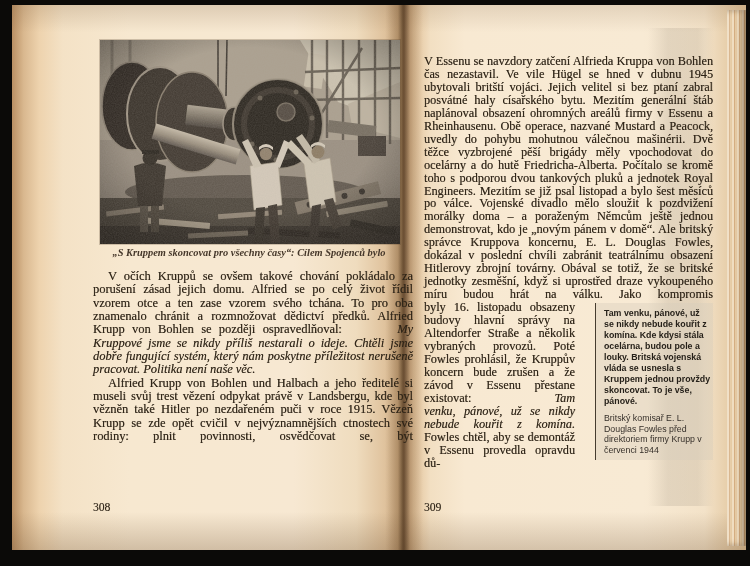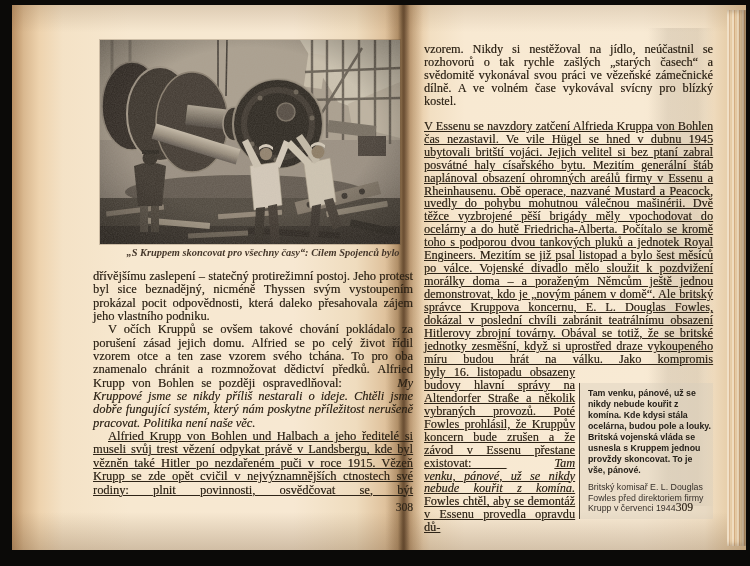--- a/index.html
+++ b/index.html
@@ -35,56 +35,56 @@
   .scanband{
     position:absolute;left:648px;top:28px;width:66px;height:478px;
     background:linear-gradient(90deg,rgba(125,115,100,0),rgba(125,115,100,.16) 30%,rgba(125,115,100,.15) 75%,rgba(125,115,100,0));
   }
   
   .photo{position:absolute;left:100px;top:40px;width:300px;height:204px;margin:0;
     box-shadow:0 0 0 1px rgba(80,60,40,.25);}
   .photo svg{display:block;width:100%;height:100%;}
   
   .caption{
-    position:absolute;left:100px;top:247px;width:326px;text-align:center;
+    position:absolute;left:86px;top:247px;width:326px;text-align:center;
     font-style:italic;font-weight:700;font-size:10.4px;line-height:11.8px;color:#45372a;
   }
   
   .body-left{
     position:absolute;left:93px;top:270px;width:320px;
     font-size:12.4px;line-height:13.35px;text-align:justify;color:#2e2417;
     text-shadow:.3px 0 0 rgba(46,36,23,.5);
   }
   .body-left p{margin:0;}
   .indent{text-indent:15px;}
-  .just-last{text-align-last:justify;text-decoration:underline;}
+  .just-last{text-align-last:justify;}
   
   .body-right{
     position:absolute;left:424px;top:43px;width:289px;
     font-size:12.2px;line-height:12.95px;text-align:justify;color:#2e2417;
     text-shadow:.3px 0 0 rgba(46,36,23,.5);
   }
   .body-right p{margin:0;}
   .sectgap{margin-top:12px !important;}
-  .wrap-row{display:flex;gap:4px;align-items:center;}
+  .wrap-row{display:flex;gap:20px;align-items:flex-start;}
   .narrow{width:151px;flex:0 0 151px;}
   
   .inset{
     flex:1;border-left:1.5px solid #463c2f;
     background:rgba(214,204,188,.40);
     padding:5px 2px 5px 8px;margin-top:2px;
     font-family:"Liberation Sans", sans-serif;text-align:left;text-shadow:none;
   }
   .inset .q{font-weight:700;font-size:8.8px;line-height:11px;color:#26211a;margin:0;}
   .inset .attr{font-size:8.8px;line-height:10.6px;color:#36302a;margin:6px 0 0 0;}
   
-  .pagenum{position:absolute;top:501px;font-size:11.5px;color:#33291c;text-align:right;
+  .pagenum{position:absolute;top:501px;font-size:11.5px;color:#33291c;text-align:left;
     text-shadow:.3px 0 0 rgba(46,36,23,.5);}
   .pagenum.pn-left{left:93px;width:320px;}
-  .pagenum.pn-right{left:404px;width:289px;}
+  .pagenum.pn-right{left:424px;width:289px;}
   em{font-style:italic;margin-left:48px;}
 </style>
 </head>
 <body>
 
 <div class="scene">
 
   <div class="page page-left"></div>
   <div class="page page-right"></div>
   <div class="gutter"></div>
@@ -214,28 +214,26 @@
       <rect width="300" height="204" fill="url(#vign)"></rect>
       <rect width="300" height="204" filter="url(#grain)"></rect>
     </svg>
   </figure>
 
   <div class="caption">
     <div>„S Kruppem skoncovat pro všechny časy“: Cílem Spojenců bylo</div>
   </div>
 
   <div class="body-left">
-    <p>dřívějšímu zaslepení – statečný protirežimní postoj. Jeho protest byl sice beznadějný, nicméně Thyssen svým vystoupením prokázal pocit odpovědnosti, která daleko přesahovala zájem jeho vlastního podniku.</p>
     <p class="indent"><span>V očích Kruppů se ovšem takové chování pokládalo za porušení zásad jejich domu. Alfried se po celý život řídil vzorem otce a ten zase vzorem svého tchána. To pro oba znamenalo chránit a rozmnožovat dědictví předků. Alfried Krupp von Bohlen se později ospravedlňoval: </span><em>My Kruppové jsme se nikdy příliš nestarali o ideje. Chtěli jsme dobře fungující systém, který nám poskytne příležitost nerušeně pracovat. Politika není naše věc.</em></p>
     <p class="indent just-last">Alfried Krupp von Bohlen und Halbach a jeho ředitelé si museli svůj trest vězení odpykat právě v Landsbergu, kde byl vězněn také Hitler po nezdařeném puči v roce 1915. Vězeň Krupp se zde opět cvičil v nejvýznamnějších ctnostech své rodiny: plnit povinnosti, osvědčovat se, být</p>
   </div>
   <div class="pagenum pn-left">308</div>
 
   <div class="body-right">
-    <p>vzorem. Nikdy si nestěžoval na jídlo, neúčastnil se rozhovorů o tak rychle zašlých „starých časech“ a svědomitě vykonával svou práci ve vězeňské zámečnické dílně. A ve volném čase vykovával svícny pro blízký kostel.</p>
     <p class="sectgap just-last">V Essenu se navzdory zatčení Alfrieda Kruppa von Bohlen čas nezastavil. Ve vile Hügel se hned v dubnu 1945 ubytovali britští vojáci. Jejich velitel si bez ptaní zabral posvátné haly císařského bytu. Mezitím generální štáb naplánoval obsazení ohromných areálů firmy v Essenu a Rheinhausenu. Obě operace, nazvané Mustard a Peacock, uvedly do pohybu mohutnou válečnou mašinérii. Dvě těžce vyzbrojené pěší brigády měly vpochodovat do ocelárny a do hutě Friedricha-Alberta. Počítalo se kromě toho s podporou dvou tankových pluků a jednotek Royal Engineers. Mezitím se již psal listopad a bylo šest měsíců po válce. Vojenské divadlo mělo sloužit k pozdvižení morálky doma – a poraženým Němcům ještě jednou demonstrovat, kdo je „novým pánem v domě“. Ale britský správce Kruppova koncernu, E. L. Douglas Fowles, dokázal v poslední chvíli zabránit teatrálnímu obsazení Hitlerovy zbrojní továrny. Obával se totiž, že se britské jednotky zesměšní, když si uprostřed draze vykoupeného míru budou hrát na válku. Jako kompromis</p>
     <div class="wrap-row">
       <p class="narrow just-last"><span>byly 16. listopadu obsazeny budovy hlavní správy na Altendorfer Straße a několik vybraných provozů. Poté Fowles prohlásil, že Kruppův koncern bude zrušen a že závod v Essenu přestane existovat: </span><em>Tam venku, pánové, už se nikdy nebude kouřit z komína.</em><span> Fowles chtěl, aby se demontáž v Essenu provedla opravdu dů-</span></p>
       <aside class="inset">
         <p class="q">Tam venku, pánové, už se nikdy nebude kouřit z komína. Kde kdysi stála ocelárna, budou pole a louky. Britská vojenská vláda se usnesla s Kruppem jednou provždy skoncovat. To je vše, pánové.</p>
         <p class="attr">Britský komisař E. L. Douglas Fowles před direktoriem firmy Krupp v červenci 1944</p>
       </aside>
     </div>
   </div>
   <div class="pagenum pn-right">309</div>

